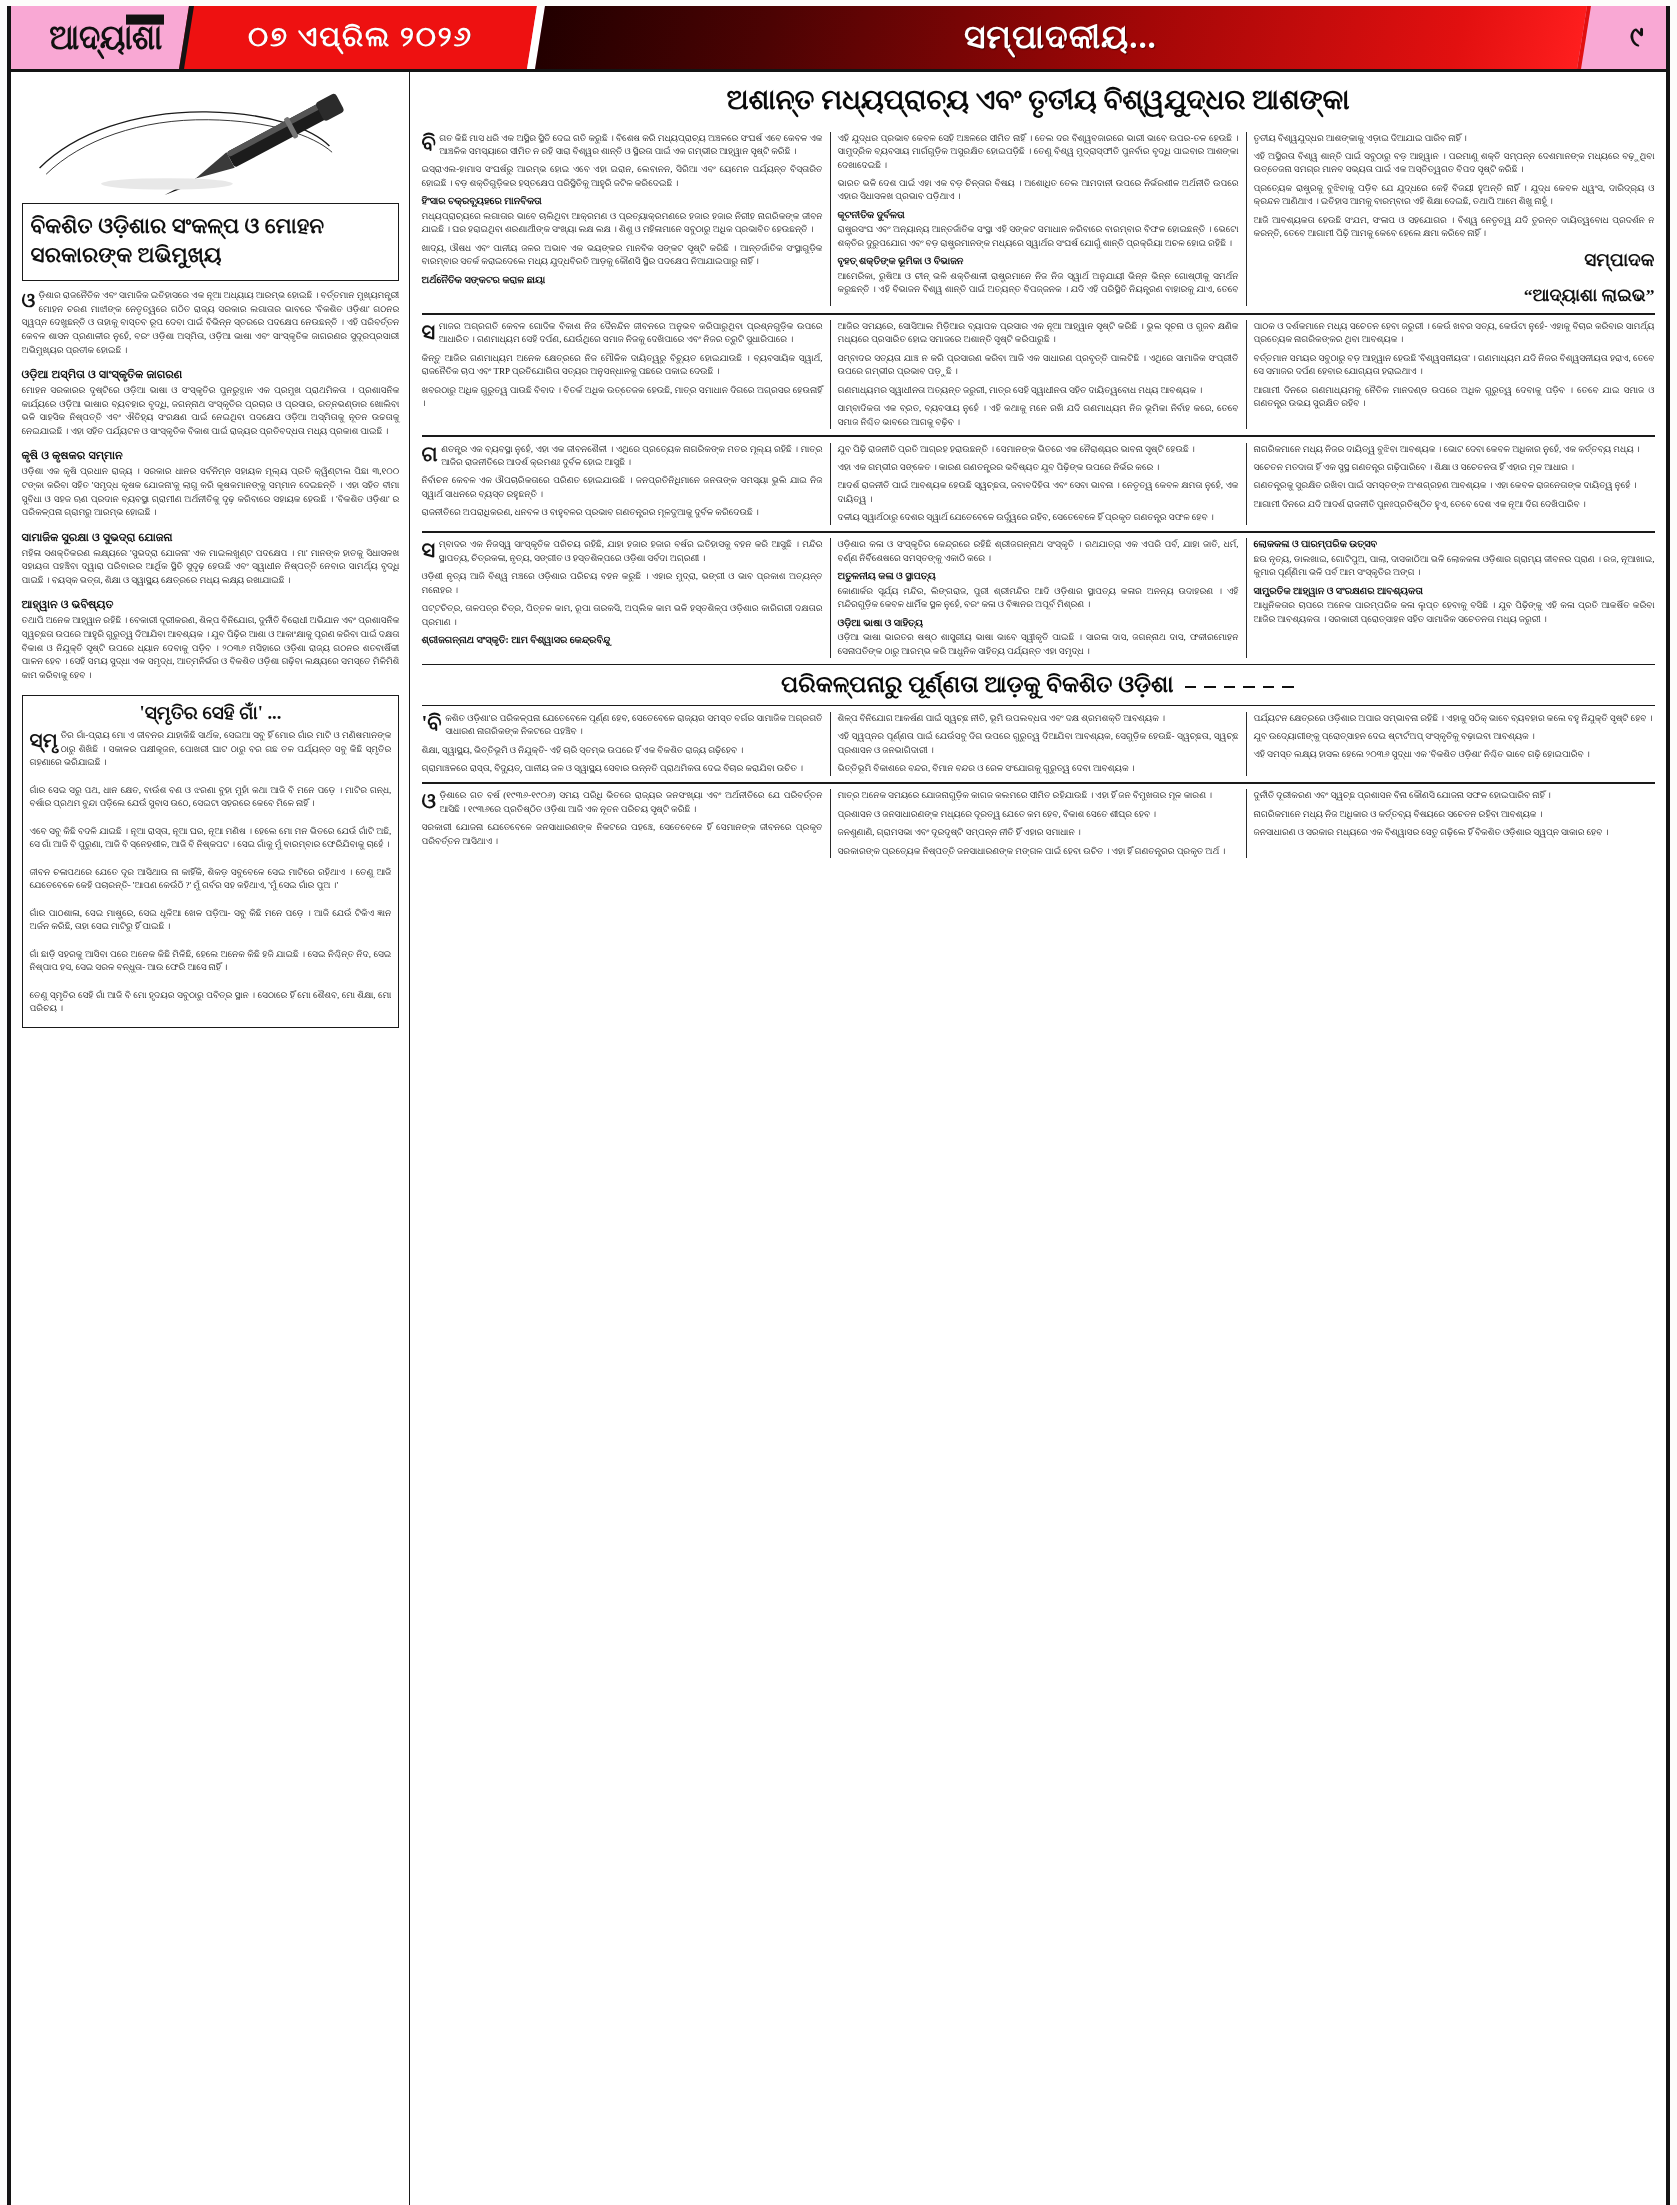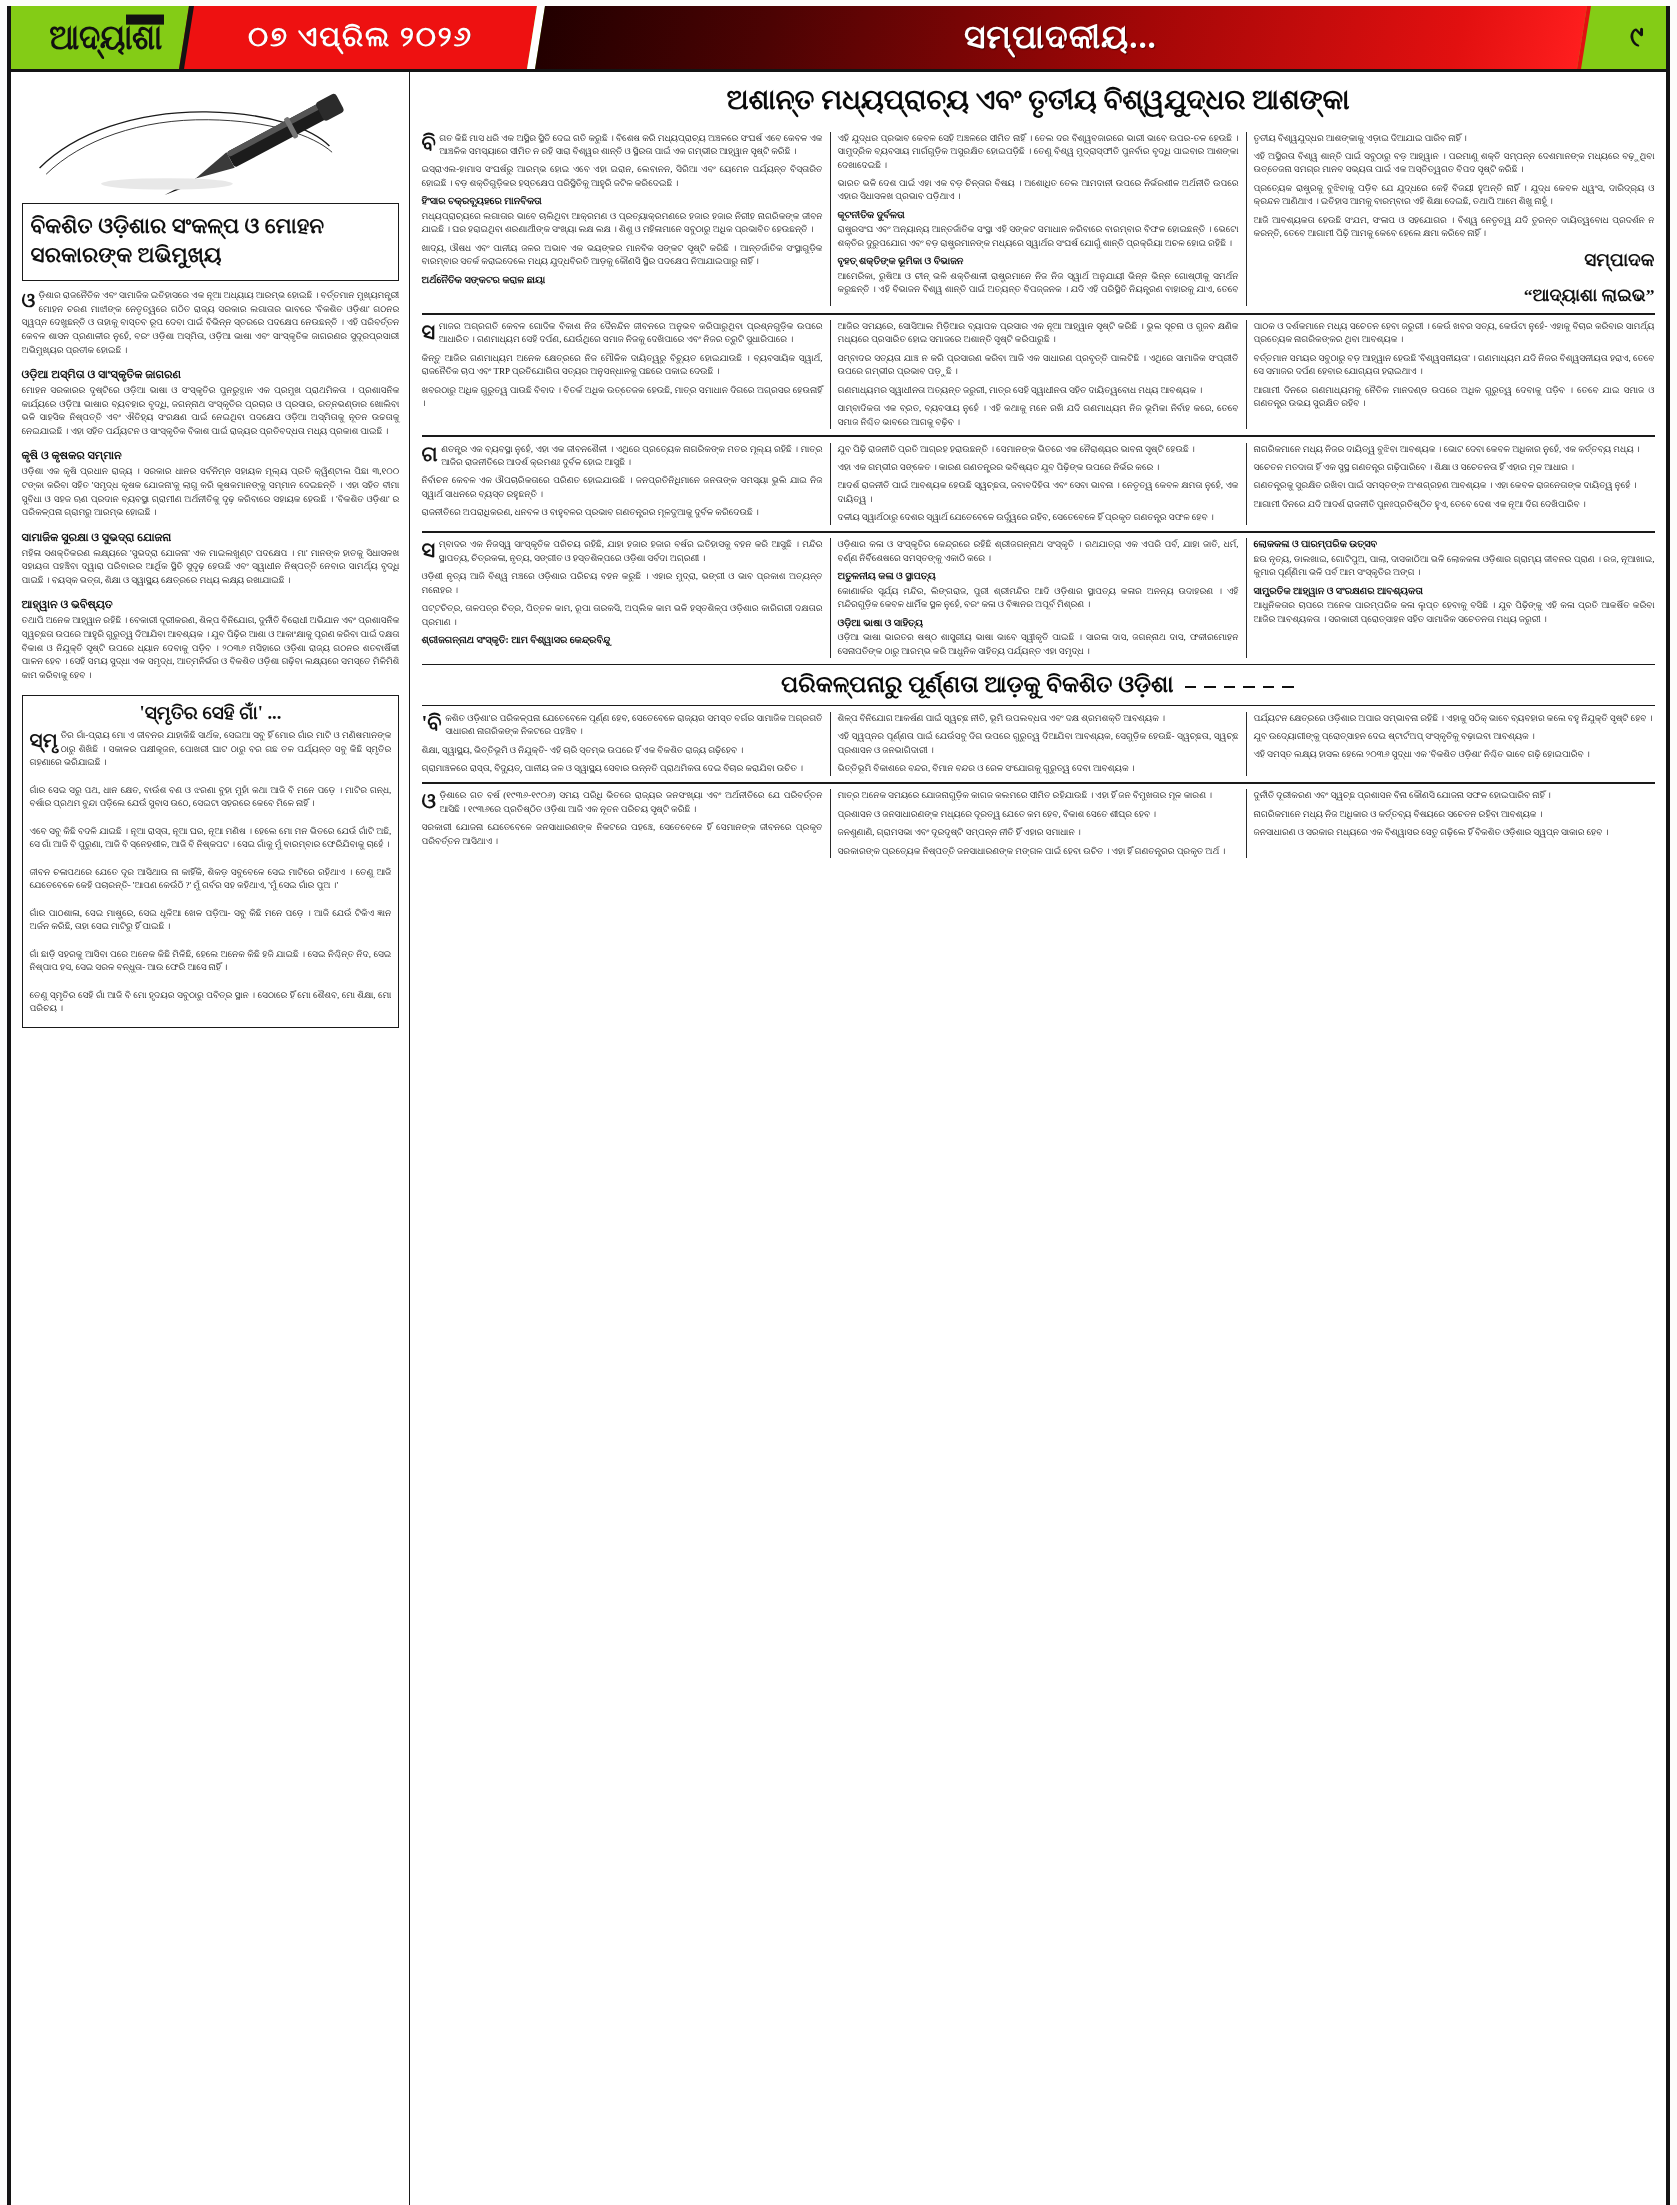--- a/index.html
+++ b/index.html
@@ -32,21 +32,21 @@
     padding: 0;
   }
 
   
   .masthead {
     position: relative;
     height: 66px;
     border-bottom: 3.1px solid #141414;
     display: flex;
     align-items: stretch;
-    background: #84cc16;
+    background: #f9a8d4;
     overflow: hidden;
   }
   .mh-logo-box {
     width: 176px;
     display: flex; align-items: center; justify-content: center;
     padding-left: 13.2px;
     flex: 0 0 auto;
   }
   .mh-logo {
     font-family: "Liberation Serif", "DejaVu Serif", serif;
@@ -171,21 +171,21 @@
   }
   .lx.first::first-letter {
     font-size: 20px; font-weight: 700; float: left;
     line-height: 0.86; padding: 2.6px 3.1px 0 0;
   }
   .sub-h {
     font-size: 11.2px;
     font-weight: 700;
     color: #0d0d0d;
     margin: 5.7px 0 3.1px 0;
-    font-family: Liberation Serif, serif;
+    font-family: Liberation Sans, sans-serif;
   }
 
   
   .quote-box {
     border: 1.8px solid #1a1a1a;
     padding: 7px 7px 6.2px 7px;
     margin-top: 7px;
   }
   .quote-box h2 {
     margin: 0 0 5.3px 0;

